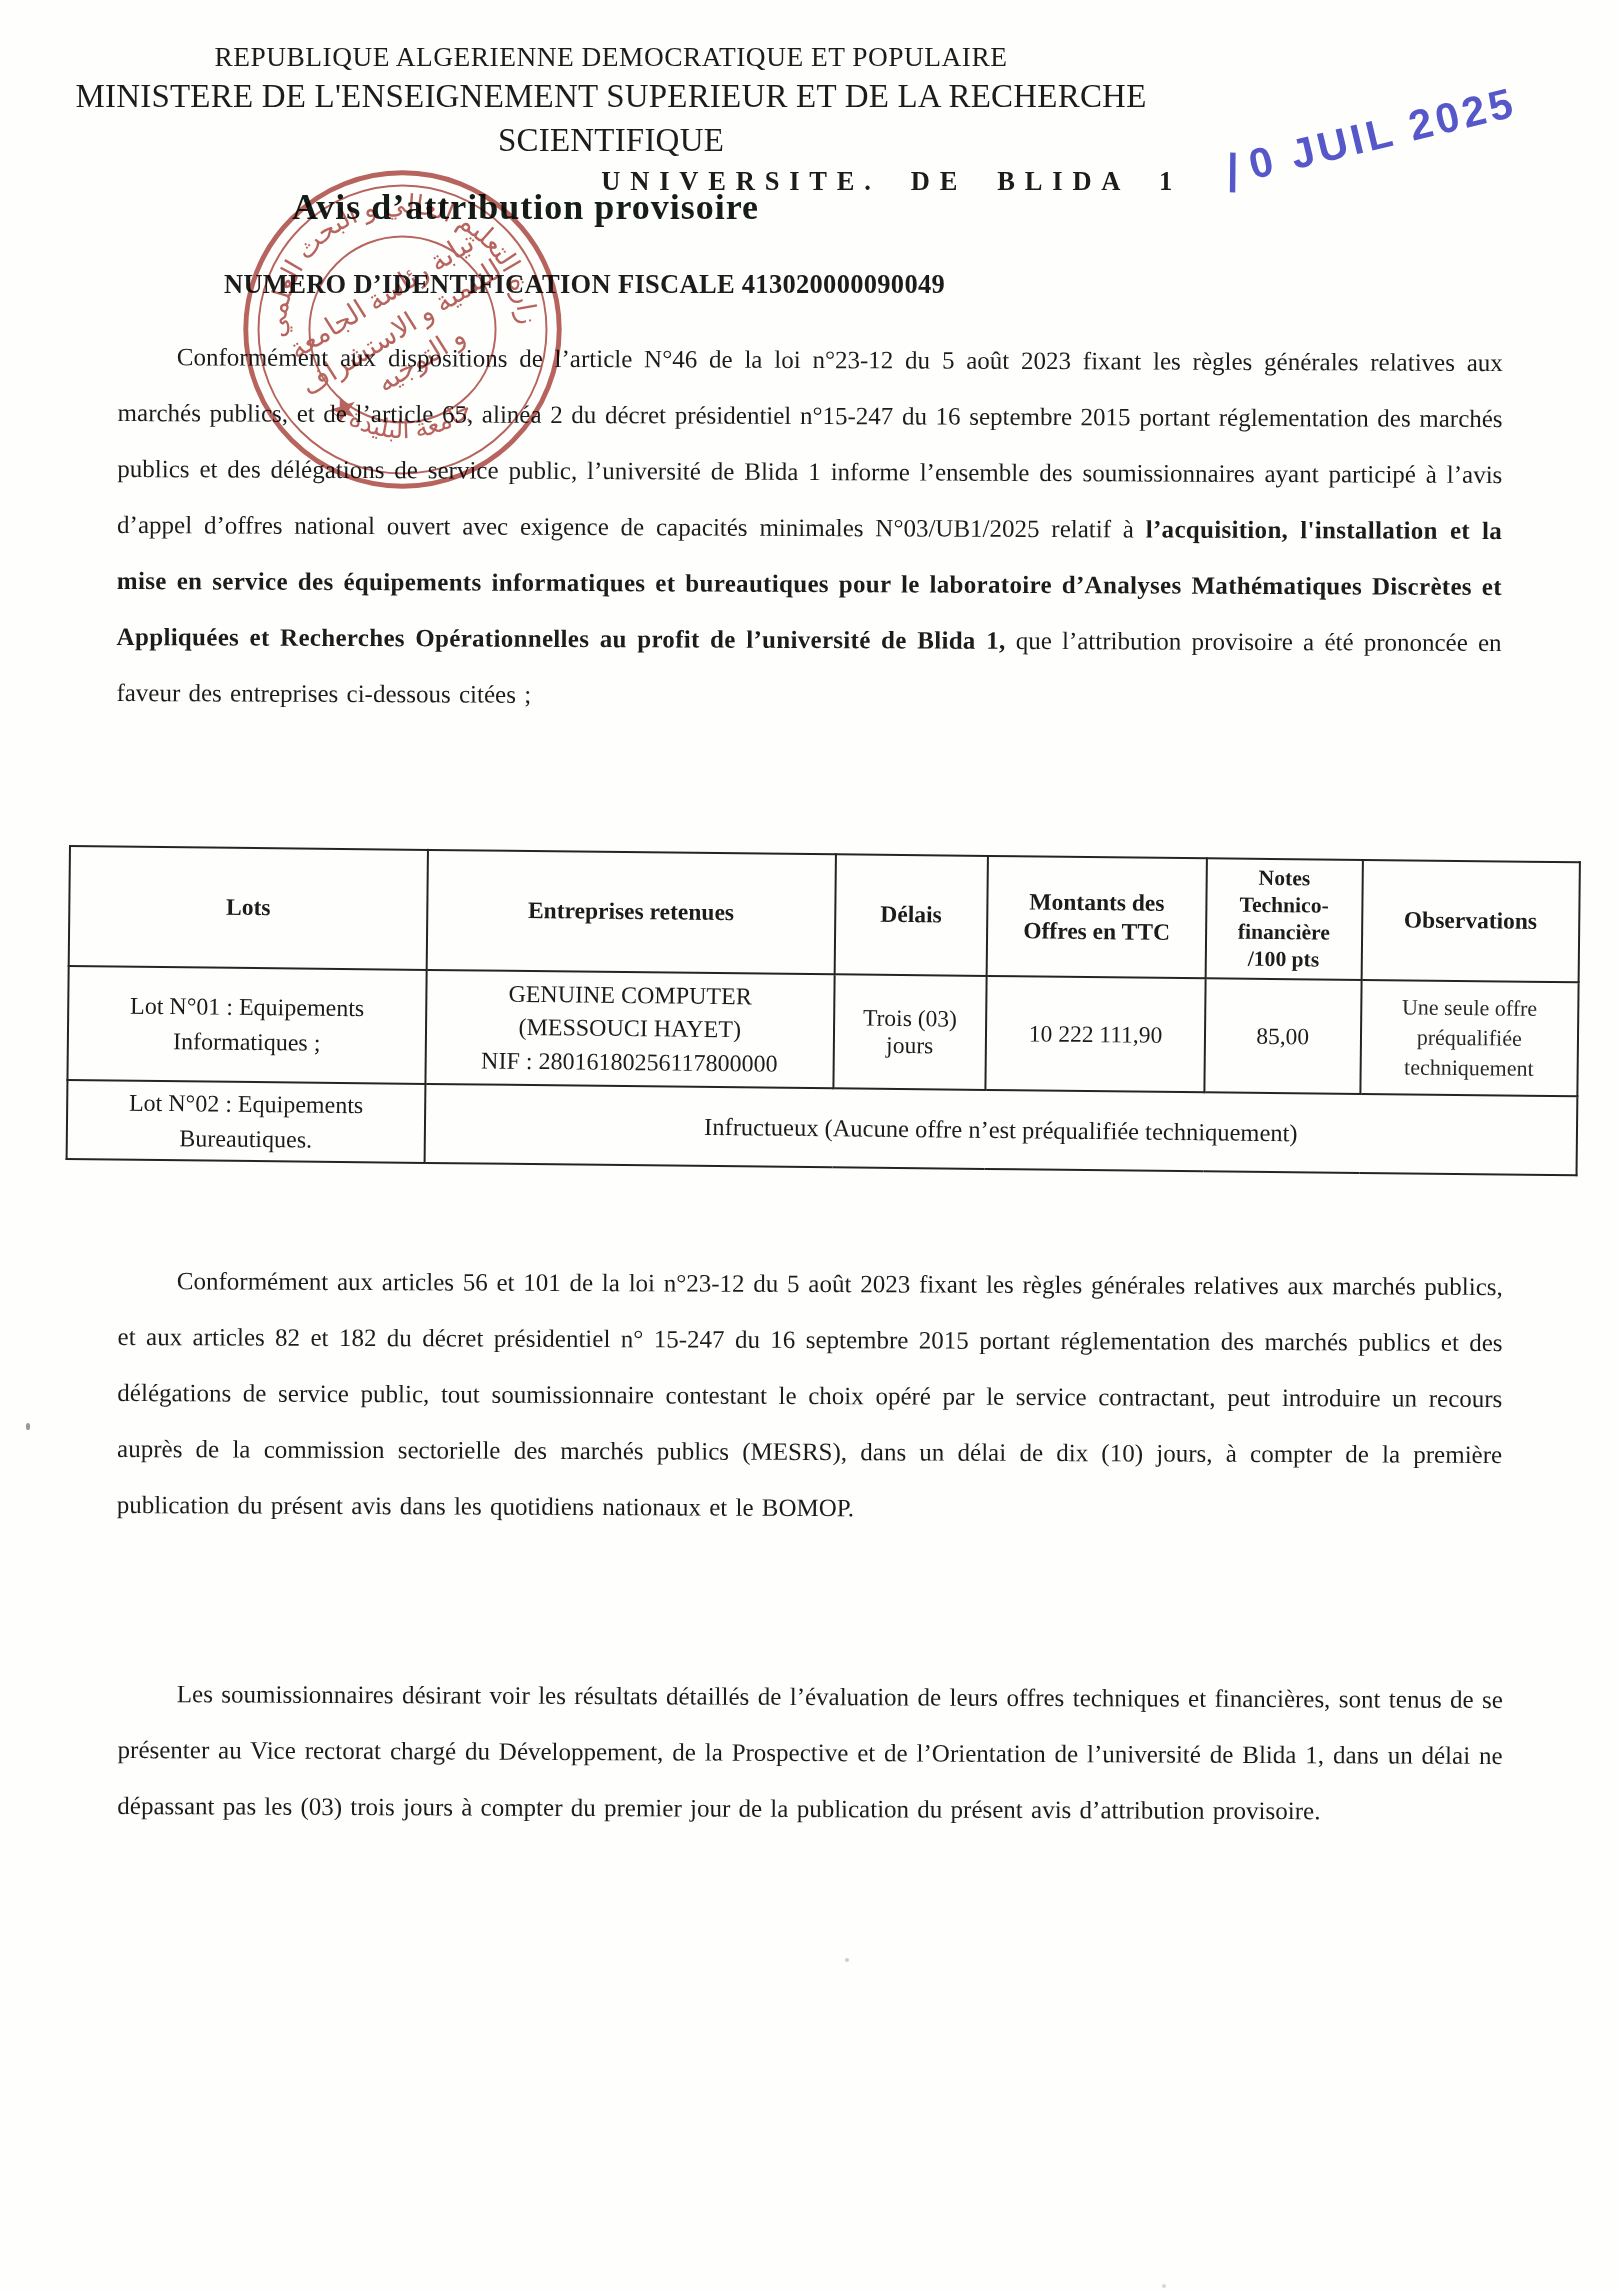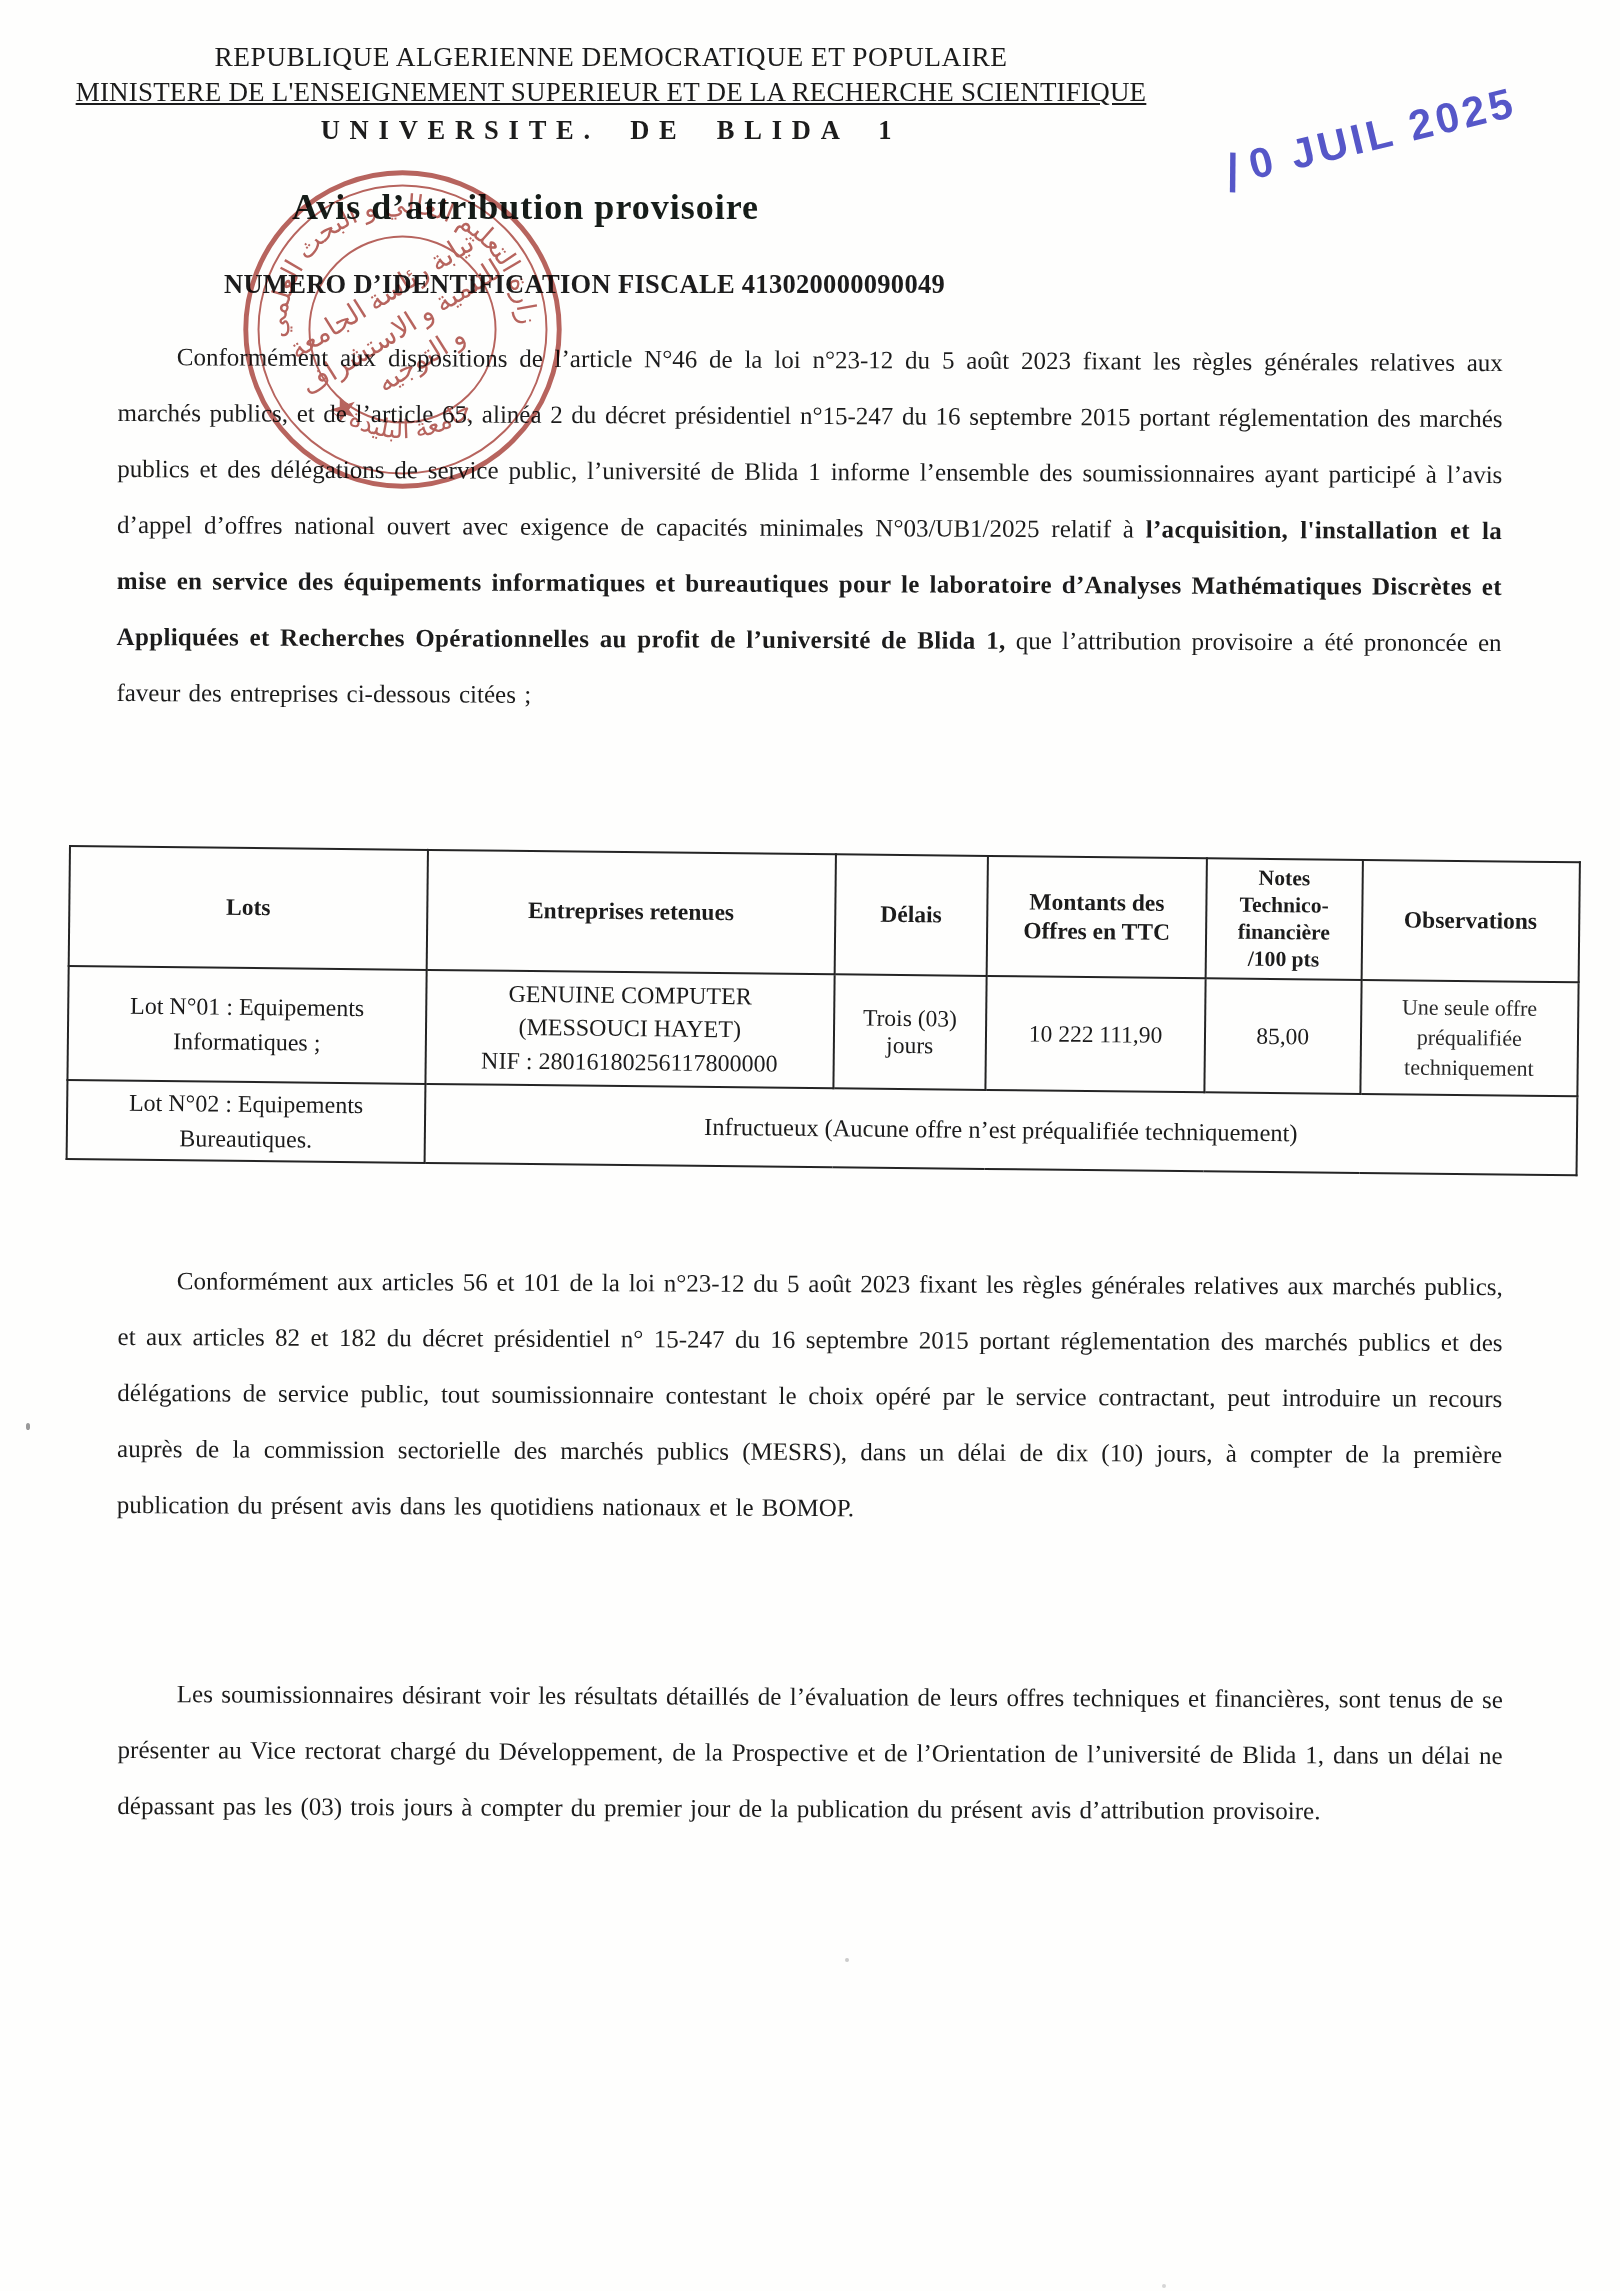--- a/index.html
+++ b/index.html
@@ -11,22 +11,22 @@
     overflow:hidden;
     color:#1c1c1c;
     font-family:"Liberation Serif", serif;
   }
   
   .header {
     position:absolute; top:39px; left:0; width:1142px;
     text-align:center; line-height:1.32;padding-left:40px;
   }
   .header-line1 { font-size:27.4px; letter-spacing:0.5px; }
-  .header-line2 { font-size:27px; letter-spacing:0.2px;text-decoration:underline; }
-  .header-line3 { font-size:26.5px; font-weight:bold; letter-spacing:9.8px; word-spacing:13.7px; margin-top:2px; }
+  .header-line2 { font-size:33px; letter-spacing:0.2px; }
+  .header-line3 { font-size:26.5px; font-weight:bold; letter-spacing:9.8px; word-spacing:13.7px; margin-top:2px;text-align:right; }
   
   .title {
     position:absolute; top:186px; left:292px;
     font-size:36px; font-weight:bold; letter-spacing:1px;
     color:#161d19;
   }
   .subtitle {
     position:absolute; top:269px; left:16px; width:1137px;
     text-align:center; font-size:26.5px; font-weight:bold; letter-spacing:0.3px;
   }

